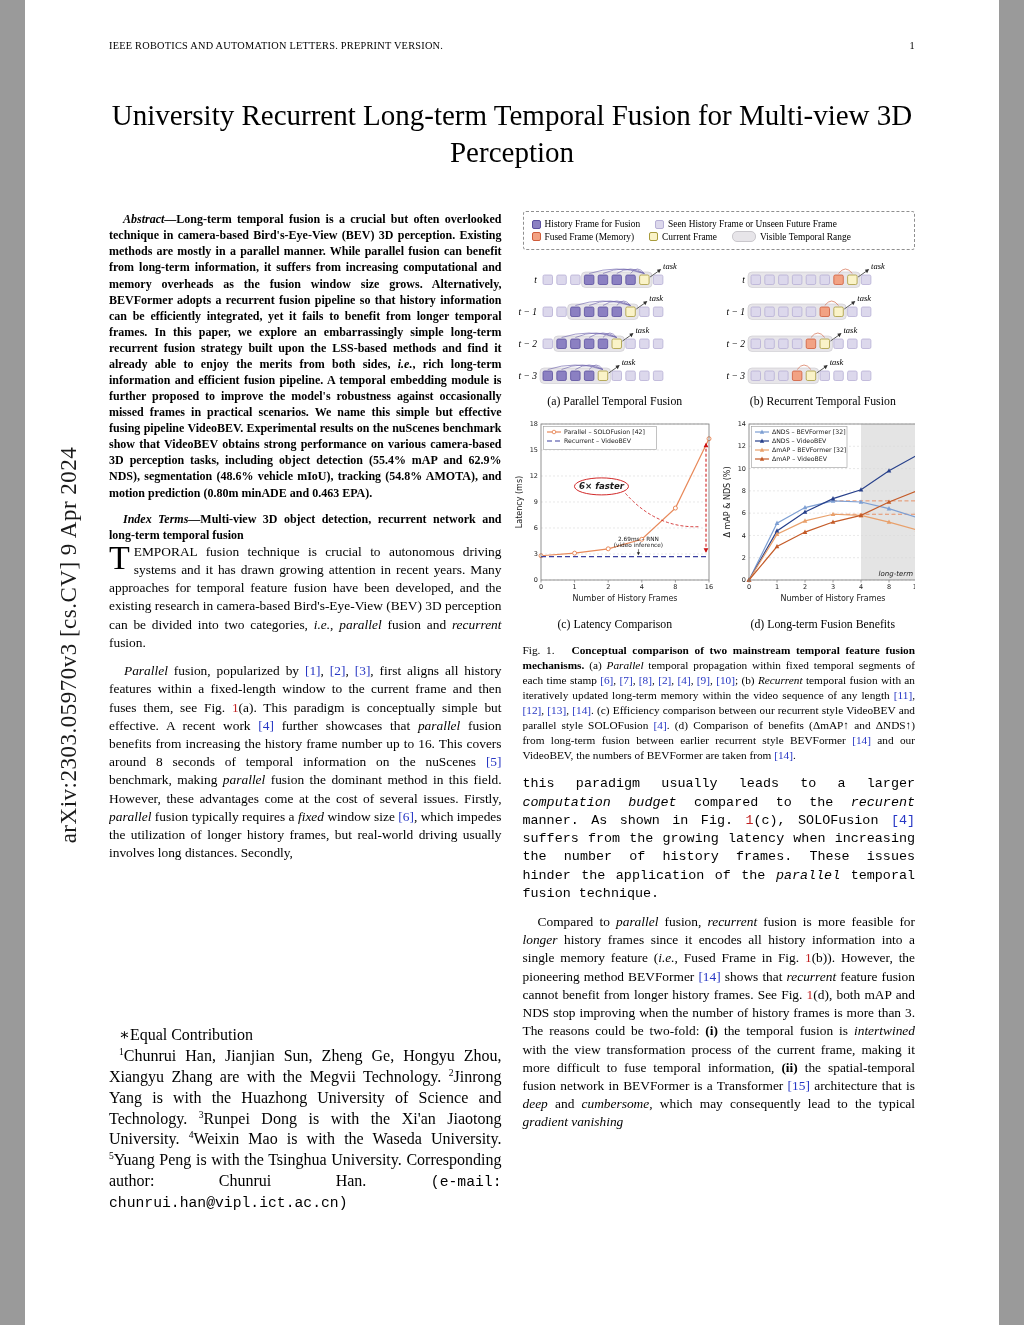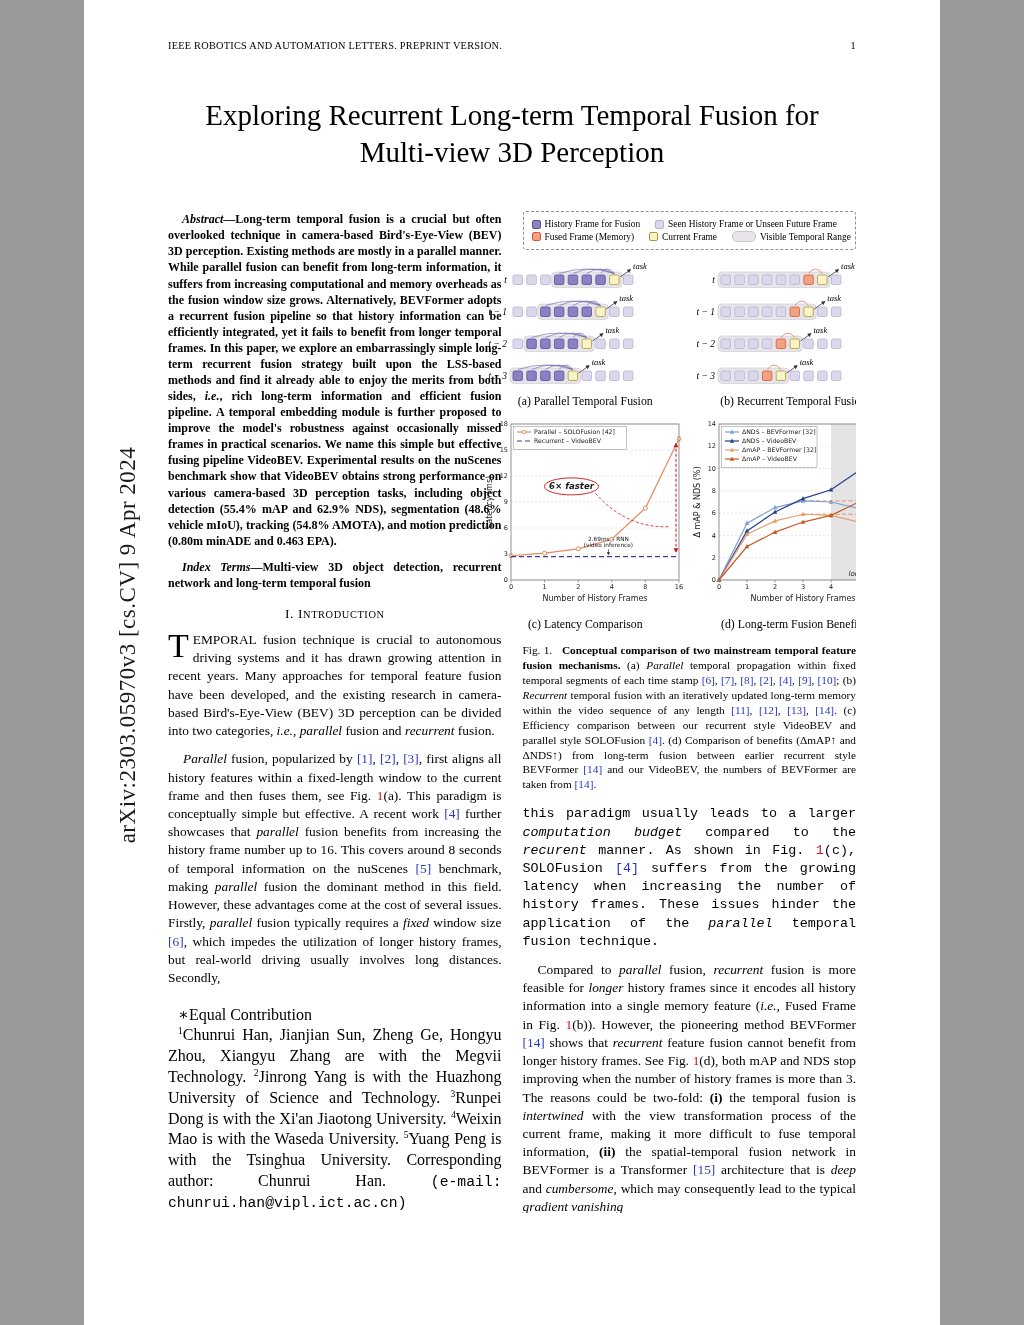--- a/index.html
+++ b/index.html
@@ -1,17 +1,17 @@
 <!DOCTYPE html>
 <html><head>
 <meta charset="utf-8">
 <style>
 *{margin:0;padding:0;box-sizing:border-box;}
 body{background:#9a9a9a;font-family:"Liberation Serif","DejaVu Serif",serif;}
-.page{width:856px;height:1325px;margin:0 auto;background:#fff;position:relative;padding:40px 84px 30px;overflow:hidden;color:#000;}
+.page{width:974px;height:1325px;margin:0 auto;background:#fff;position:relative;padding:40px 84px 30px;overflow:hidden;color:#000;}
 .running-header{display:flex;justify-content:space-between;font-size:10.3px;letter-spacing:.25px;}
 .arxiv-strip{position:absolute;left:44px;top:645px;transform:translate(-50%,-50%) rotate(-90deg);white-space:nowrap;font-size:23px;color:#1a1a1a;letter-spacing:.5px;}
 .paper-title{margin-top:46px;text-align:center;font-size:29px;font-weight:400;line-height:1.28;}
 .authors{margin-top:17px;text-align:center;font-size:15.5px;line-height:1.5;}
 sup{font-size:60%;vertical-align:super;line-height:0;}
 .columns{display:flex;gap:21px;margin-top:40px;height:1002px;overflow:hidden;}
 .col{flex:1;min-width:0;display:flex;flex-direction:column;}
 .abstract{font-weight:bold;font-size:12px;line-height:1.34;text-align:justify;text-indent:14px;}
 .index-terms{margin-top:10px;}
 .section-heading{text-align:center;font-weight:400;font-size:13.5px;margin:15px 0 9px;letter-spacing:.6px;}
@@ -44,29 +44,28 @@
 
 <div class="page">
 
   <header class="running-header">
     <span>IEEE ROBOTICS AND AUTOMATION LETTERS. PREPRINT VERSION.</span>
     <span>1</span>
   </header>
 
   <div class="arxiv-strip">arXiv:2303.05970v3  [cs.CV]  9 Apr 2024</div>
 
-  <h1 class="paper-title">Exploring Recurrent Long-term Temporal Fusion for Multi-view 3D Perception</h1>
+  <h1 class="paper-title">University Recurrent Long-term Temporal Fusion for Multi-view 3D Perception</h1>
 
 
   <div class="columns">
 
     <div class="col">
       <p class="abstract"><i>Abstract</i>—Long-term temporal fusion is a crucial but often overlooked technique in camera-based Bird's-Eye-View (BEV) 3D perception. Existing methods are mostly in a parallel manner. While parallel fusion can benefit from long-term information, it suffers from increasing computational and memory overheads as the fusion window size grows. Alternatively, BEVFormer adopts a recurrent fusion pipeline so that history information can be efficiently integrated, yet it fails to benefit from longer temporal frames. In this paper, we explore an embarrassingly simple long-term recurrent fusion strategy built upon the LSS-based methods and find it already able to enjoy the merits from both sides, <i>i.e.</i>, rich long-term information and efficient fusion pipeline. A temporal embedding module is further proposed to improve the model's robustness against occasionally missed frames in practical scenarios. We name this simple but effective fusing pipeline VideoBEV. Experimental results on the nuScenes benchmark show that VideoBEV obtains strong performance on various camera-based 3D perception tasks, including object detection (55.4% mAP and 62.9% NDS), segmentation (48.6% vehicle mIoU), tracking (54.8% AMOTA), and motion prediction (0.80m minADE and 0.463 EPA).</p>
       <p class="abstract index-terms"><i>Index Terms</i>—Multi-view 3D object detection, recurrent network and long-term temporal fusion</p>
-      <h2 class="section-heading">I. I<span class="sc">NTRODUCTION</span></h2>
       <p class="body-para first"><span class="dropcap">T</span><span>EMPORAL fusion technique is crucial to autonomous driving systems and it has drawn growing attention in recent years. Many approaches for temporal feature fusion have been developed, and the existing research in camera-based Bird's-Eye-View (BEV) 3D perception can be divided into two categories, <i>i.e.</i>, <i>parallel</i> fusion and <i>recurrent</i> fusion.</span></p>
       <p class="body-para"><i>Parallel</i> fusion, popularized by <span class="cite">[1]</span>, <span class="cite">[2]</span>, <span class="cite">[3]</span>, first aligns all history features within a fixed-length window to the current frame and then fuses them, see Fig. <span class="figref">1</span>(a). This paradigm is conceptually simple but effective. A recent work <span class="cite">[4]</span> further showcases that <i>parallel</i> fusion benefits from increasing the history frame number up to 16. This covers around 8 seconds of temporal information on the nuScenes <span class="cite">[5]</span> benchmark, making <i>parallel</i> fusion the dominant method in this field. However, these advantages come at the cost of several issues. Firstly, <i>parallel</i> fusion typically requires a <i>fixed</i> window size <span class="cite">[6]</span>, which impedes the utilization of longer history frames, but real-world driving usually involves long distances. Secondly,</p>
       <div class="footnote">
         <div>∗Equal Contribution</div>
         <div><sup>1</sup>Chunrui Han, Jianjian Sun, Zheng Ge, Hongyu Zhou, Xiangyu Zhang are with the Megvii Technology. <sup>2</sup>Jinrong Yang is with the Huazhong University of Science and Technology. <sup>3</sup>Runpei Dong is with the Xi'an Jiaotong University. <sup>4</sup>Weixin Mao is with the Waseda University. <sup>5</sup>Yuang Peng is with the Tsinghua University. Corresponding author: Chunrui Han. <span class="mono">(e-mail: chunrui.han@vipl.ict.ac.cn)</span></div>
       </div>
     </div>
 
     <div class="col">
       <figure class="fig1">

